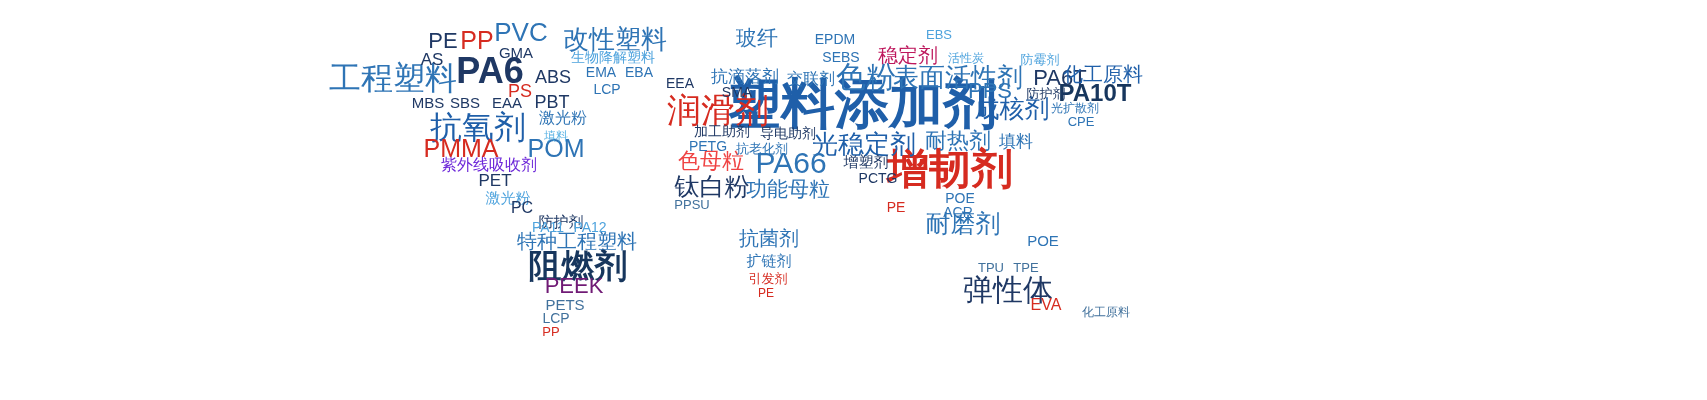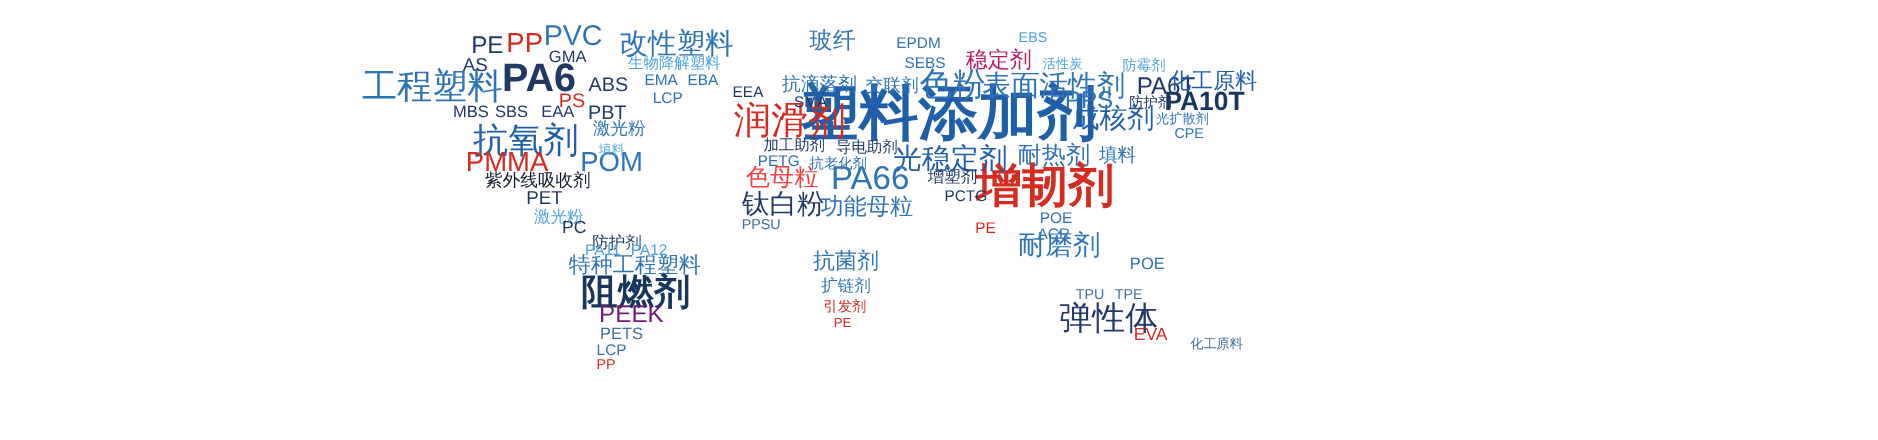--- a/index.html
+++ b/index.html
@@ -60,21 +60,21 @@
     <span class="word w-norm" style="left: 1103px; top: 74px; font-size: 20px; color: rgb(31, 95, 169); font-weight: 400;">化工原料</span>
     <span class="word w-norm" style="left: 574px; top: 286px; font-size: 22px; color: #701a75; font-weight: 400;">PEEK</span>
     <span class="word w-norm" style="left: 477px; top: 40px; font-size: 25px; color: rgb(214, 43, 32); font-weight: 400;">PP</span>
     <span class="word w-norm" style="left: 443px; top: 41px; font-size: 22px; color: rgb(31, 56, 100); font-weight: 400;">PE</span>
     <span class="word w-norm" style="left: 990px; top: 91px; font-size: 22px; color: rgb(46, 116, 181); font-weight: 400;">PPS</span>
     <span class="word w-norm" style="left: 757px; top: 37px; font-size: 21px; color: rgb(46, 116, 181); font-weight: 400;">玻纤</span>
     <span class="word w-norm" style="left: 908px; top: 55px; font-size: 20px; color: #be185d; font-weight: 400;">稳定剂</span>
     <span class="word w-norm" style="left: 769px; top: 238px; font-size: 20px; color: rgb(46, 116, 181); font-weight: 400;">抗菌剂</span>
     <span class="word w-norm" style="left: 553px; top: 77px; font-size: 18px; color: rgb(31, 56, 100); font-weight: 400;">ABS</span>
     <span class="word w-norm" style="left: 552px; top: 102px; font-size: 18px; color: rgb(31, 56, 100); font-weight: 400;">PBT</span>
-    <span class="word w-norm" style="left: 489px; top: 165px; font-size: 16px; color: #0f172a; font-weight: 400;">紫外线吸收剂</span>
+    <span class="word w-norm" style="left: 489px; top: 165px; font-size: 16px; color: #6d28d9; font-weight: 400;">紫外线吸收剂</span>
     <span class="word w-norm" style="left: 745px; top: 76px; font-size: 17px; color: rgb(46, 116, 181); font-weight: 400;">抗滴落剂</span>
     <span class="word w-norm" style="left: 811px; top: 79px; font-size: 16px; color: rgb(46, 116, 181); font-weight: 400;">交联剂</span>
     <span class="word w-norm" style="left: 520px; top: 91px; font-size: 18px; color: rgb(214, 43, 32); font-weight: 400;">PS</span>
     <span class="word w-norm" style="left: 432px; top: 59px; font-size: 17px; color: rgb(31, 56, 100); font-weight: 400;">AS</span>
     <span class="word w-norm" style="left: 516px; top: 52px; font-size: 15px; color: rgb(31, 56, 100); font-weight: 400;">GMA</span>
     <span class="word w-norm" style="left: 428px; top: 102px; font-size: 15px; color: rgb(31, 56, 100); font-weight: 400;">MBS</span>
     <span class="word w-norm" style="left: 465px; top: 102px; font-size: 15px; color: rgb(31, 56, 100); font-weight: 400;">SBS</span>
     <span class="word w-norm" style="left: 507px; top: 102px; font-size: 15px; color: rgb(31, 56, 100); font-weight: 400;">EAA</span>
     <span class="word w-norm" style="left: 563px; top: 118px; font-size: 16px; color: rgb(46, 116, 181); font-weight: 400;">激光粉</span>
     <span class="word w-norm" style="left: 556px; top: 136px; font-size: 12px; color: rgb(91, 179, 228); font-weight: 400;">填料</span>

